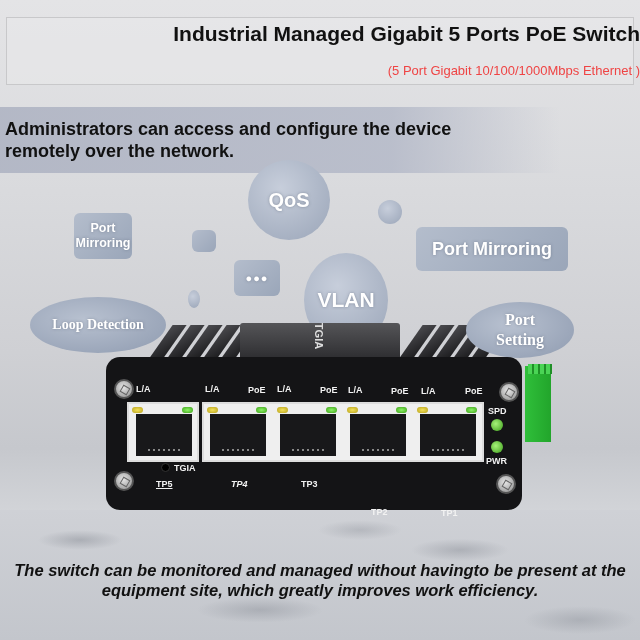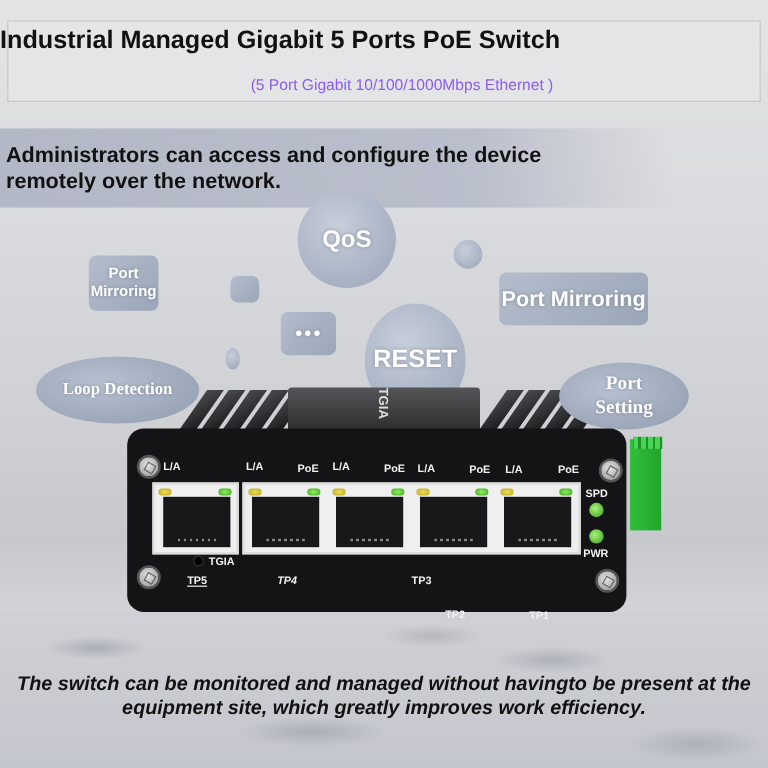--- a/index.html
+++ b/index.html
@@ -17,26 +17,26 @@
       radial-gradient(ellipse 70px 16px at 460px 40px, rgba(110,115,125,0.32), transparent 70%),
       radial-gradient(ellipse 80px 20px at 580px 110px, rgba(110,115,125,0.28), transparent 70%),
       radial-gradient(ellipse 60px 14px at 360px 20px, rgba(110,115,125,0.25), transparent 70%),
       linear-gradient(180deg, #cfd1d6, #c3c6cc);
   }
   .title-box {
     position: absolute; left: 6px; top: 17px; width: 628px; height: 68px;
     border: 1px solid #c8c8ca; background: rgba(232,232,234,0.6);
   }
   .title {
-    position: absolute; left: 0; width: 640px; top: 22px; text-align: left;
+    position: absolute; left: 0; width: 640px; top: 22px; text-align: right;
     font-size: 21px; font-weight: bold; color: #111;
   }
   .subtitle {
-    position: absolute; left: 0; width: 640px; top: 63px; text-align: center;
-    font-size: 13px; color: #8b5cf6; padding-left: 30px;
+    position: absolute; left: 0; width: 640px; top: 63px; text-align: right;
+    font-size: 13px; color: #ef4444; padding-left: 30px;
   }
   .admin-band {
     position: absolute; left: 0; top: 107px; width: 560px; height: 66px;
     background: linear-gradient(90deg, rgba(175,180,195,0.9) 0%, rgba(180,185,200,0.85) 70%, rgba(210,212,220,0) 100%);
   }
   .admin-text {
     position: absolute; left: 5px; top: 118px; width: 520px;
     font-size: 18px; line-height: 22px; color: #111; font-weight: bold;
   }
   .bubble {
@@ -94,29 +94,29 @@
 
 <div class="bubble circle" style="left:248px;top:160px;width:82px;height:80px;font-size:20px;">
   <span>QoS</span>
 </div>
 <div class="deco circle" style="left:378px;top:200px;width:24px;height:24px;"></div>
 <div class="bubble rect" style="left:74px;top:213px;width:58px;height:46px;font-size:12.5px;line-height:15px;flex-direction:column;">
   <span>Port</span>
   <span>Mirroring</span>
 </div>
 <div class="deco rect" style="left:192px;top:230px;width:24px;height:22px;"></div>
-<div class="bubble rect" style="left:416px;top:227px;width:124px;height:44px;font-size:18px;">
+<div class="bubble rect" style="left:416px;top:227px;width:152px;height:44px;font-size:18px;">
   <span>Port Mirroring</span>
 </div>
 <div class="bubble rect" style="left:234px;top:260px;width:46px;height:36px;font-size:11px;letter-spacing:1px;">
   <span>●●●</span>
 </div>
 <div class="deco circle" style="left:188px;top:290px;width:12px;height:18px;"></div>
 <div class="bubble circle" style="left:304px;top:253px;width:84px;height:94px;font-size:21px;">
-  <span>RESET</span>
+  <span>VLAN</span>
 </div>
 <div class="bubble ellipse" style="left:30px;top:297px;width:136px;height:56px;font-size:14px;">
   <span>Loop Detection</span>
 </div>
 
 <div class="fins" style="left:160px;">
   <div class="fin"></div>
     <div class="fin"></div>
     <div class="fin"></div>
     <div class="fin"></div>
@@ -189,17 +189,17 @@
 
 <span class="lbl" style="left:488px;top:406px;">SPD</span>
 <div class="status-led" style="left:491px;top:419px;"></div>
 <div class="status-led" style="left:491px;top:441px;"></div>
 <span class="lbl" style="left:486px;top:456px;">PWR</span>
 
 <div class="reset-hole"></div>
 <span class="lbl" style="left:174px;top:463px;">TGIA</span>
 <span class="lbl" style="left:156px;top:479px;text-decoration:underline;">TP5</span>
 <span class="lbl" style="left:231px;top:479px;font-style:italic;">TP4</span>
-<span class="lbl" style="left:301px;top:479px;margin-left:42px;">TP3</span>
+<span class="lbl" style="left:301px;top:479px;">TP3</span>
 <span class="lbl" style="left:371px;top:479px;margin-top:28px;">TP2</span>
 <span class="lbl" style="left:441px;top:460px;margin-top:48px;">TP1</span>
 
 <div class="bottom-text">The switch can be monitored and managed without havingto be present at the equipment site, which greatly improves work efficiency.</div>
 
 </body></html>

